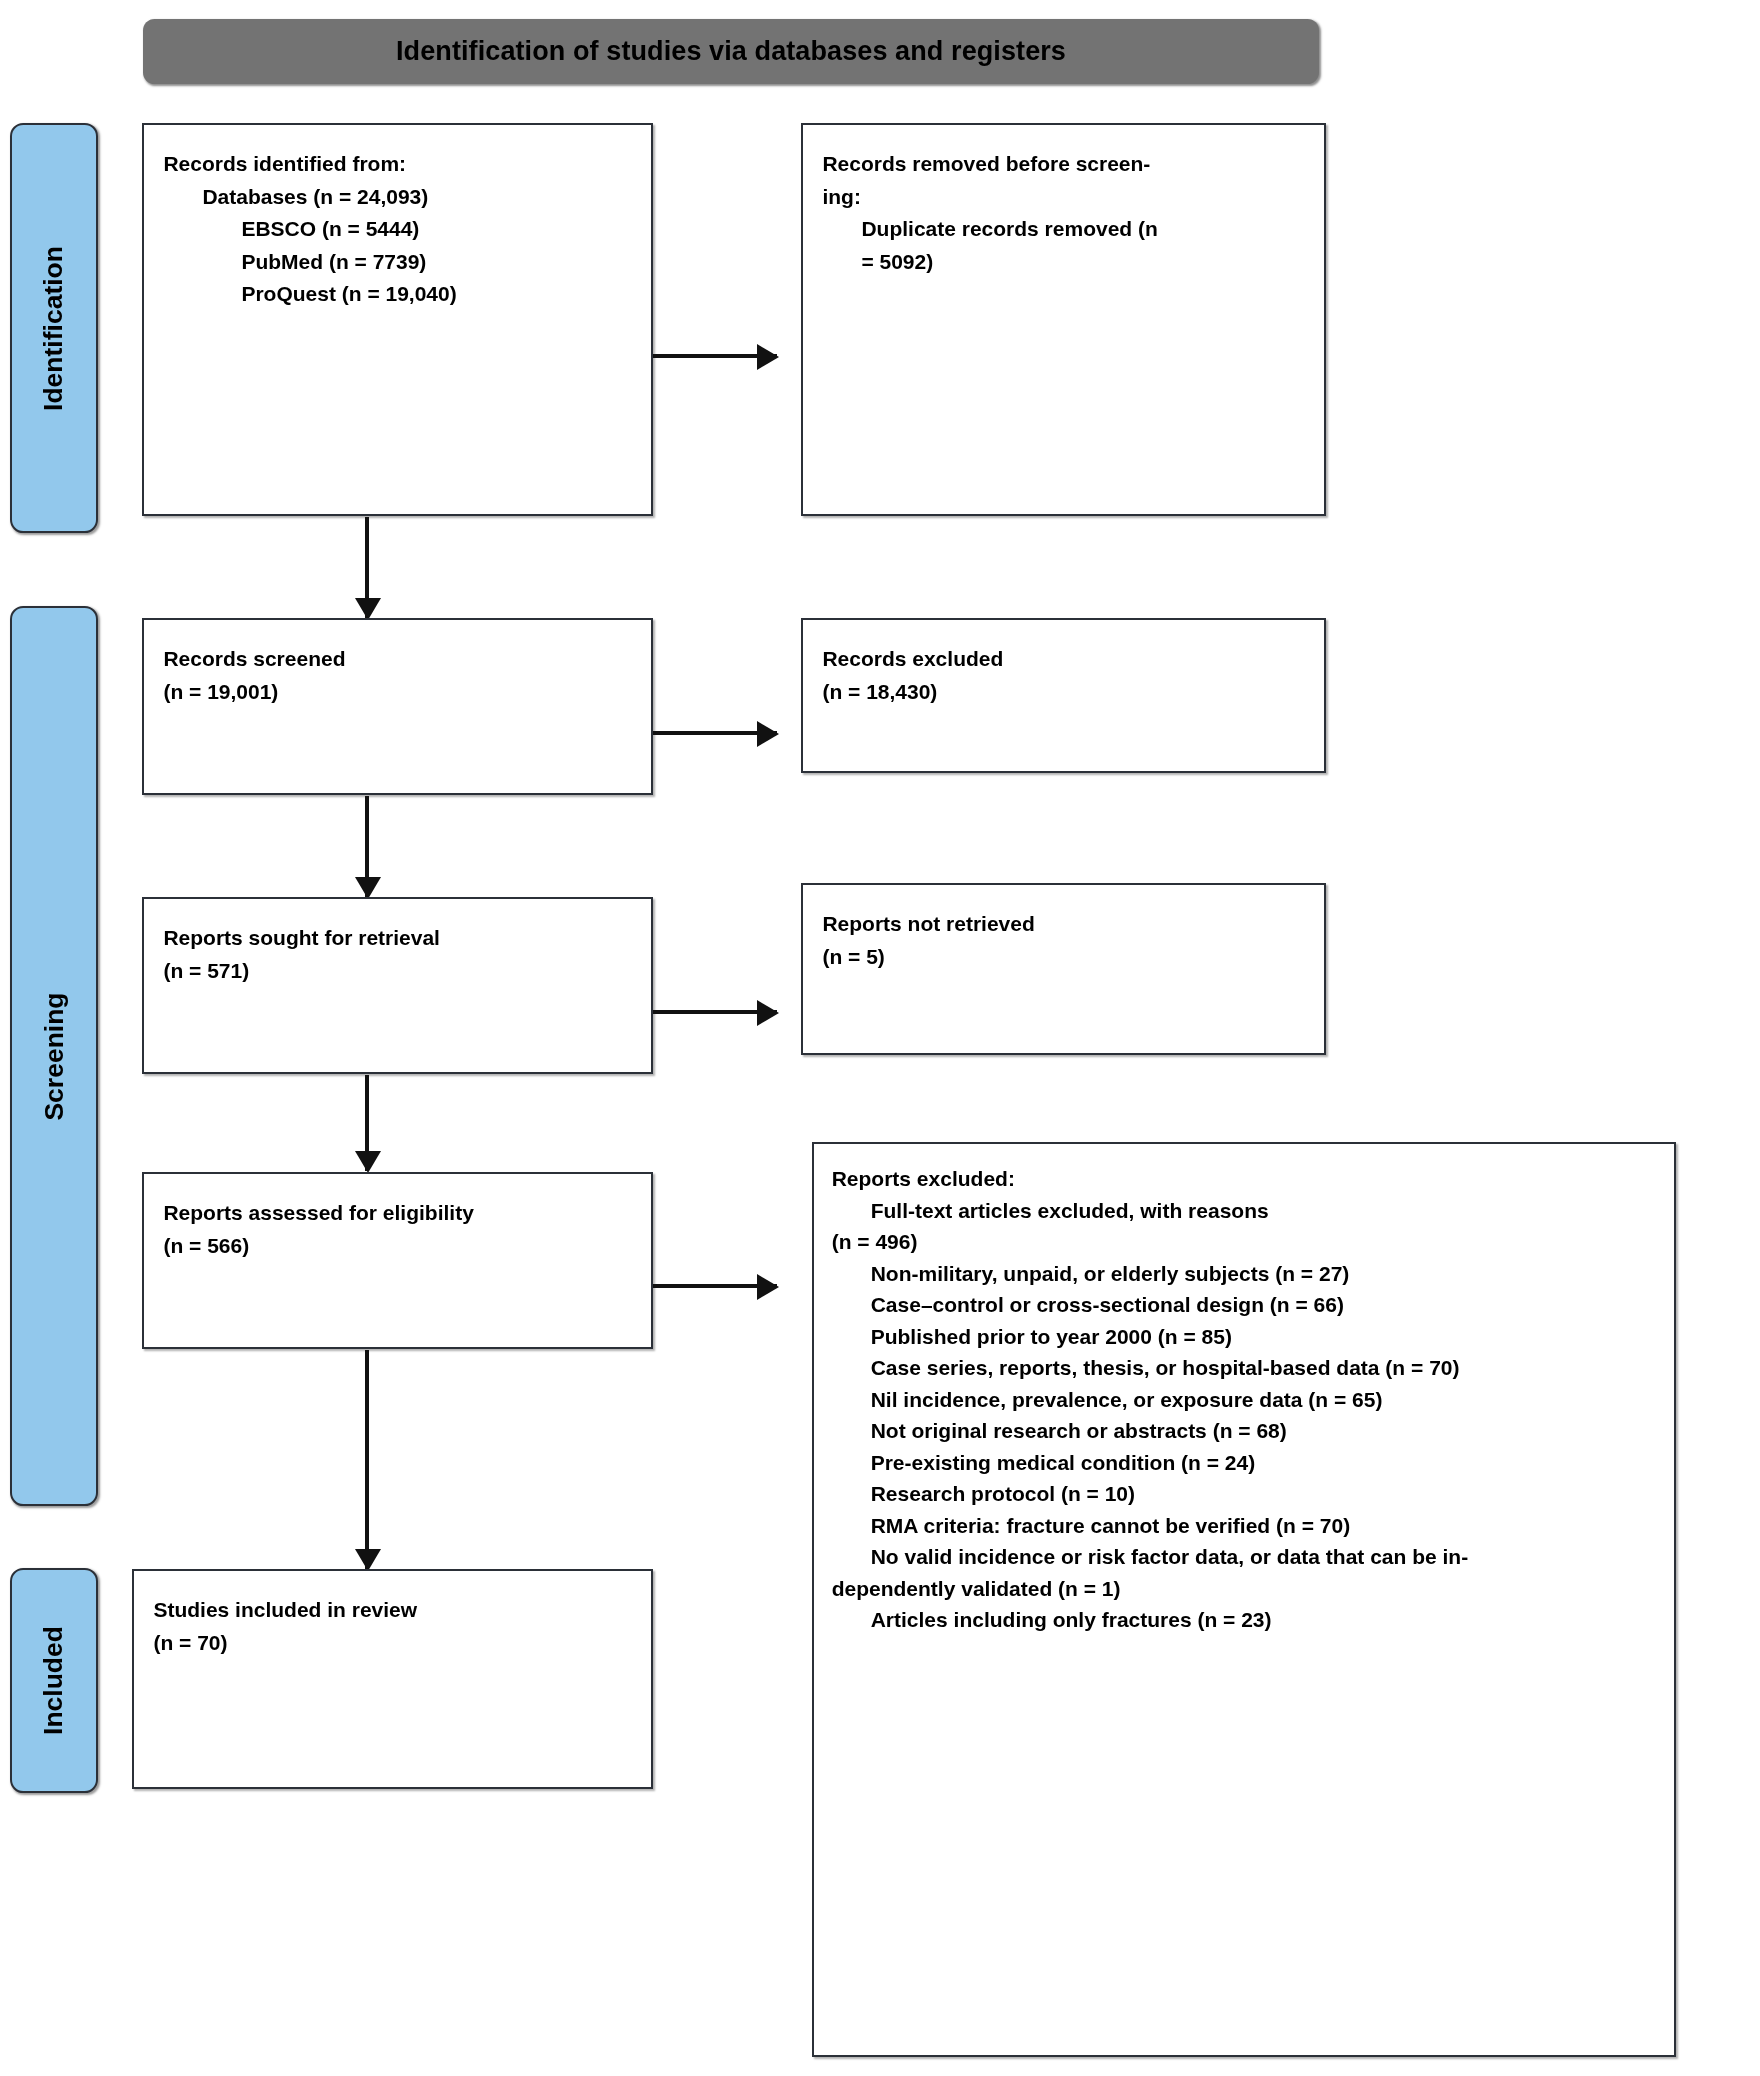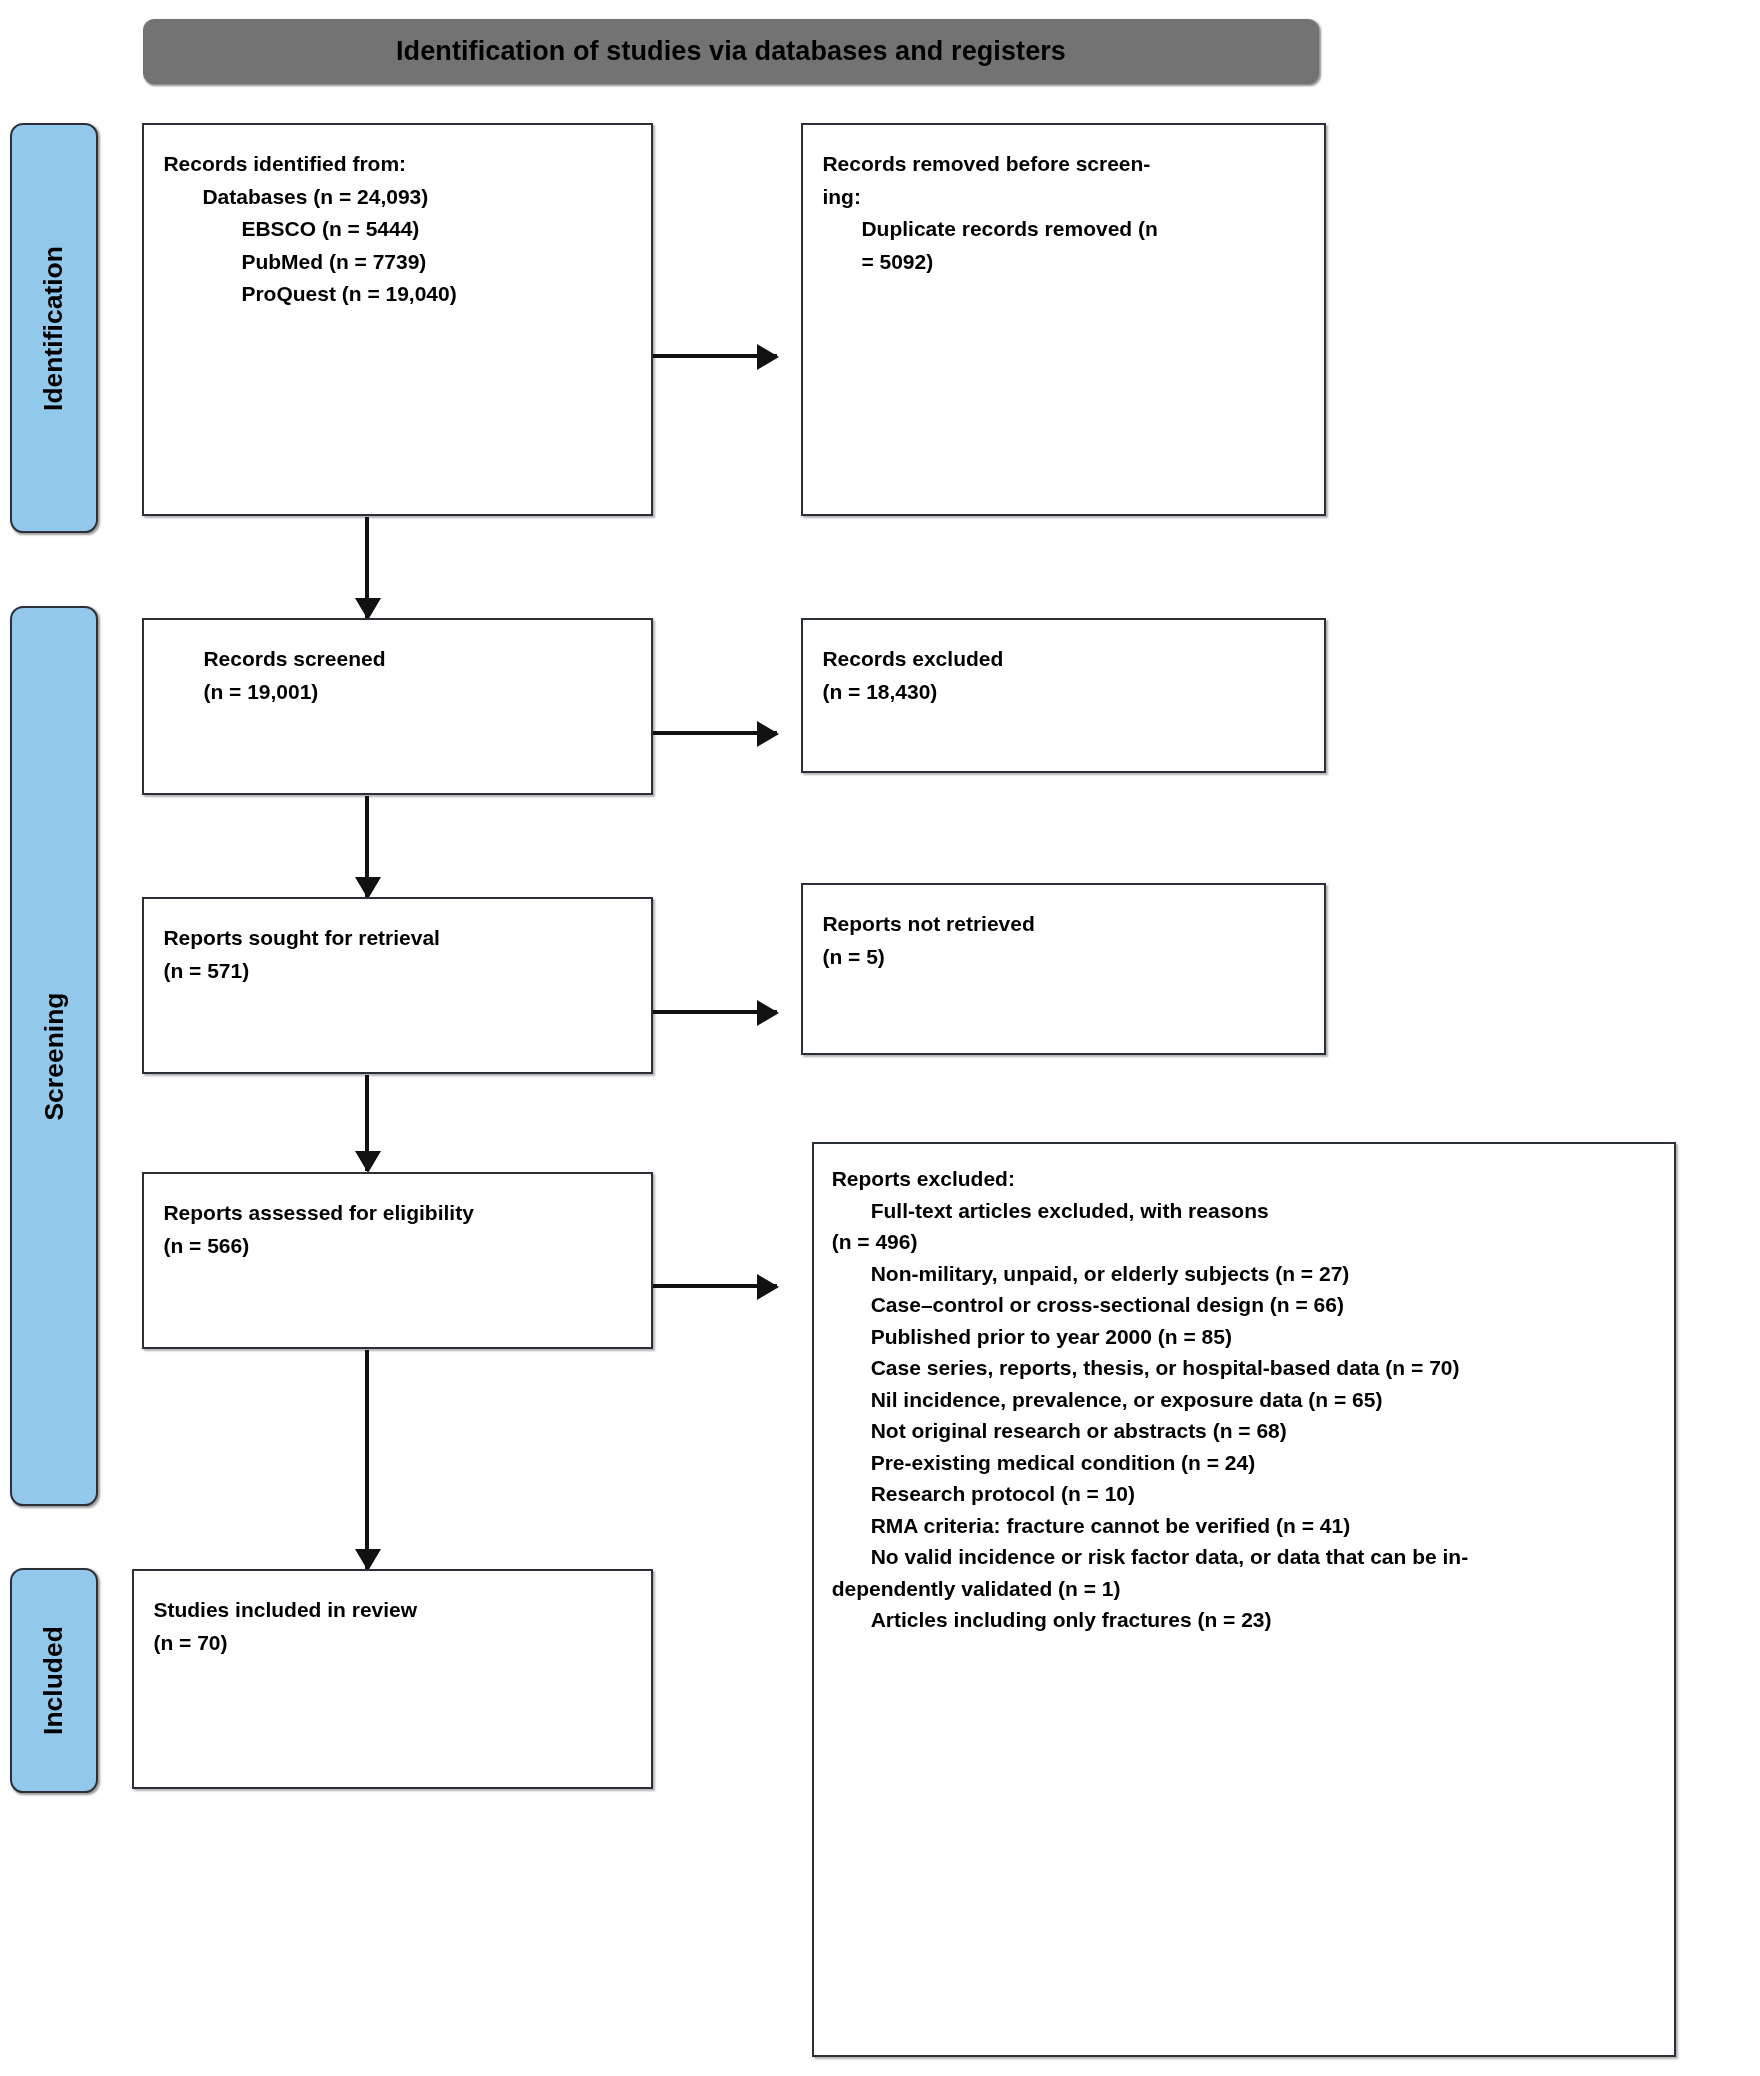--- a/index.html
+++ b/index.html
@@ -135,21 +135,21 @@
     <div class="box-inner">
       <div class="line">Records removed before screen-</div>
       <div class="line">ing:</div>
       <div class="line indent-1">Duplicate records removed (n</div>
       <div class="line indent-1">= 5092)</div>
     </div>
   </div>
 
   <div class="arrow-v" style="left:365px; top:517px; height:101px;"></div>
 
-  <div class="box" style="left:142px; top:618px; width:511px; height:177px;padding-left:40px;">
+  <div class="box" style="left:142px; top:618px; width:511px; height:177px;">
     <div class="box-inner">
       <div class="line">Records screened</div>
       <div class="line">(n = 19,001)</div>
     </div>
   </div>
 
   <div class="arrow-h" style="left:653px; top:731px; width:124px;"></div>
 
   <div class="box" style="left:801px; top:618px; width:525px; height:155px;">
     <div class="box-inner">
@@ -193,21 +193,21 @@
       <div class="line indent-1">Full-text articles excluded, with reasons</div>
       <div class="line">(n = 496)</div>
       <div class="line indent-1">Non-military, unpaid, or elderly subjects (n = 27)</div>
       <div class="line indent-1">Case–control or cross-sectional design (n = 66)</div>
       <div class="line indent-1">Published prior to year 2000 (n = 85)</div>
       <div class="line indent-1">Case series, reports, thesis, or hospital-based data (n = 70)</div>
       <div class="line indent-1">Nil incidence, prevalence, or exposure data (n = 65)</div>
       <div class="line indent-1">Not original research or abstracts (n = 68)</div>
       <div class="line indent-1">Pre-existing medical condition (n = 24)</div>
       <div class="line indent-1">Research protocol (n = 10)</div>
-      <div class="line indent-1">RMA criteria: fracture cannot be verified (n = 41)</div>
+      <div class="line indent-1">RMA criteria: fracture cannot be verified (n = 70)</div>
       <div class="line indent-1">No valid incidence or risk factor data, or data that can be in-</div>
       <div class="line">dependently validated (n = 1)</div>
       <div class="line indent-1">Articles including only fractures (n = 23)</div>
     </div>
   </div>
 
   <div class="arrow-v" style="left:365px; top:1350px; height:219px;"></div>
 
   <div class="box" style="left:132px; top:1569px; width:521px; height:220px;">
     <div class="box-inner">

